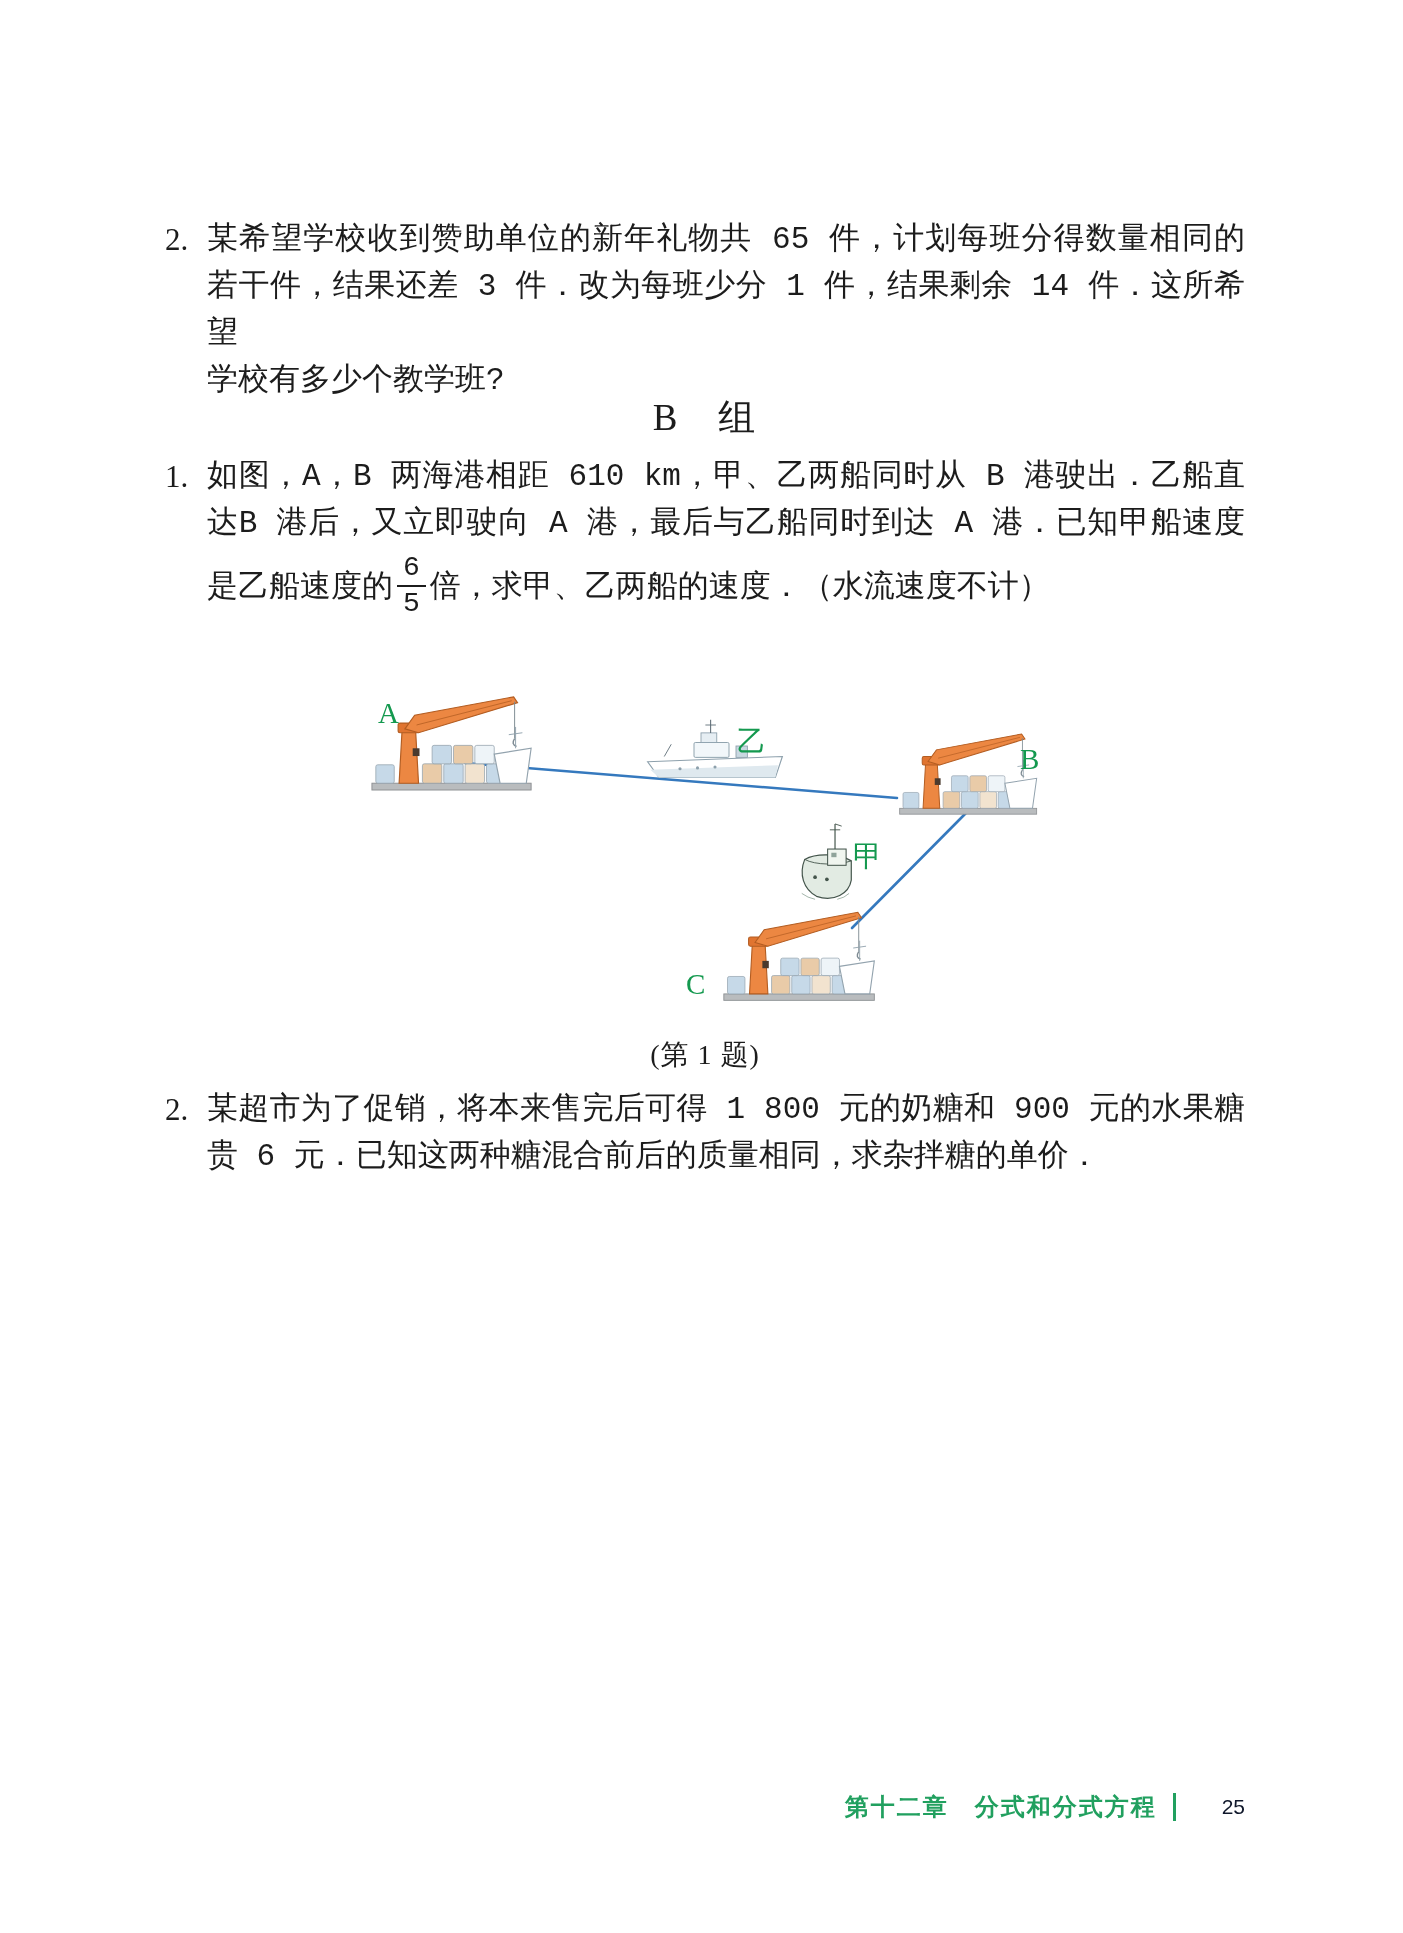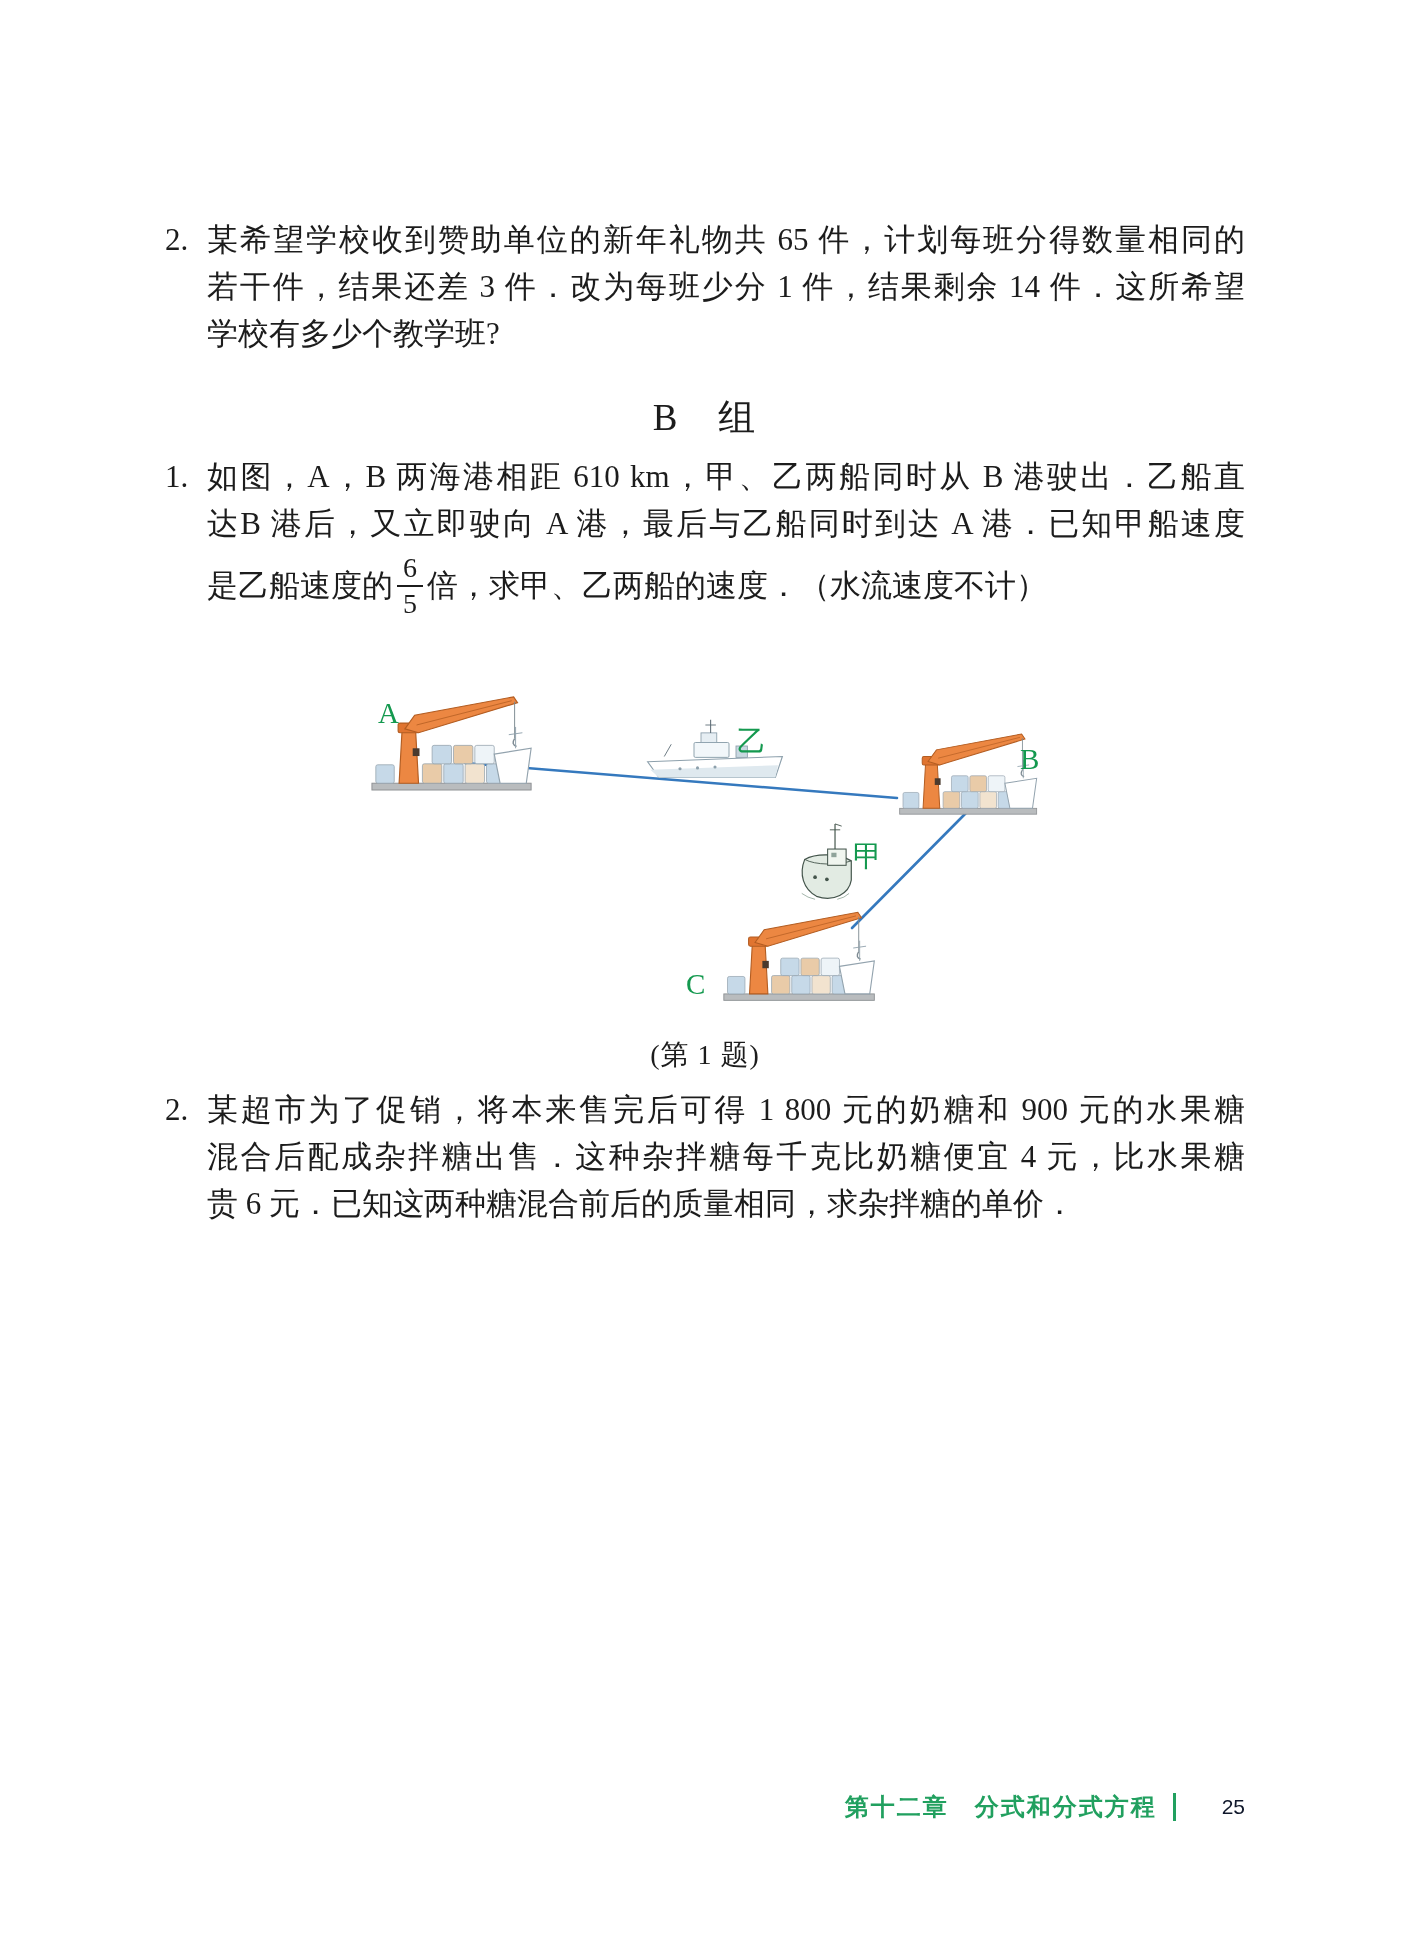--- a/index.html
+++ b/index.html
@@ -3,21 +3,21 @@
 <meta charset="utf-8">
 <style>
   html,body{margin:0;padding:0;}
   body{
     width:1403px;height:1933px;background:#ffffff;position:relative;overflow:hidden;
     font-family:"Liberation Serif","DejaVu Serif",serif;color:#1c1c1c;
   }
   .col{position:absolute;left:165px;width:1080px;}
   .problem{display:flex;}
   .pnum{flex:none;width:42px;font-size:31px;line-height:47px;}
-  .plines{flex:1;min-width:0;}
+  .plines{flex:1;min-width:0;font-family:Liberation Mono, monospace;}
   .line{font-size:31px;line-height:47px;white-space:nowrap;}
   .jline{white-space:normal;text-align:justify;text-align-last:justify;}
   .heading{font-size:37px;letter-spacing:2px;text-align:center;margin-top:10px;}
   
   .fracline{display:flex;align-items:center;height:78px;font-size:31px;}
   .frac{display:inline-flex;flex-direction:column;align-items:center;margin:0 4px;line-height:1;}
   .frac .fnum{font-size:28px;padding:0 6px 3px 6px;border-bottom:2px solid #1c1c1c;}
   .frac .fden{font-size:28px;padding-top:3px;}
   
   .figure{position:absolute;left:165px;top:685px;width:1080px;height:340px;}
@@ -142,21 +142,20 @@
   <span class="figlabel" style="left:688px;top:157px">甲</span>
   <span class="figlabel" style="left:521px;top:285px">C</span>
 </div>
 
 <div class="col caption" style="top:1036px">(第 1 题)</div>
 
 <div class="col problem" style="top:1086px">
   <div class="pnum">2.</div>
   <div class="plines">
     <div class="line jline">某超市为了促销，将本来售完后可得 1 800 元的奶糖和 900 元的水果糖</div>
-    <div class="line jline">混合后配成杂拌糖出售．这种杂拌糖每千克比奶糖便宜 4 元，比水果糖</div>
     <div class="line">贵 6 元．已知这两种糖混合前后的质量相同，求杂拌糖的单价．</div>
   </div>
 </div>
 
 <div class="footer">
   <span class="chapter">第十二章　分式和分式方程</span>
   <span class="bar"></span>
   <span class="pageno">25</span>
 </div>
 

